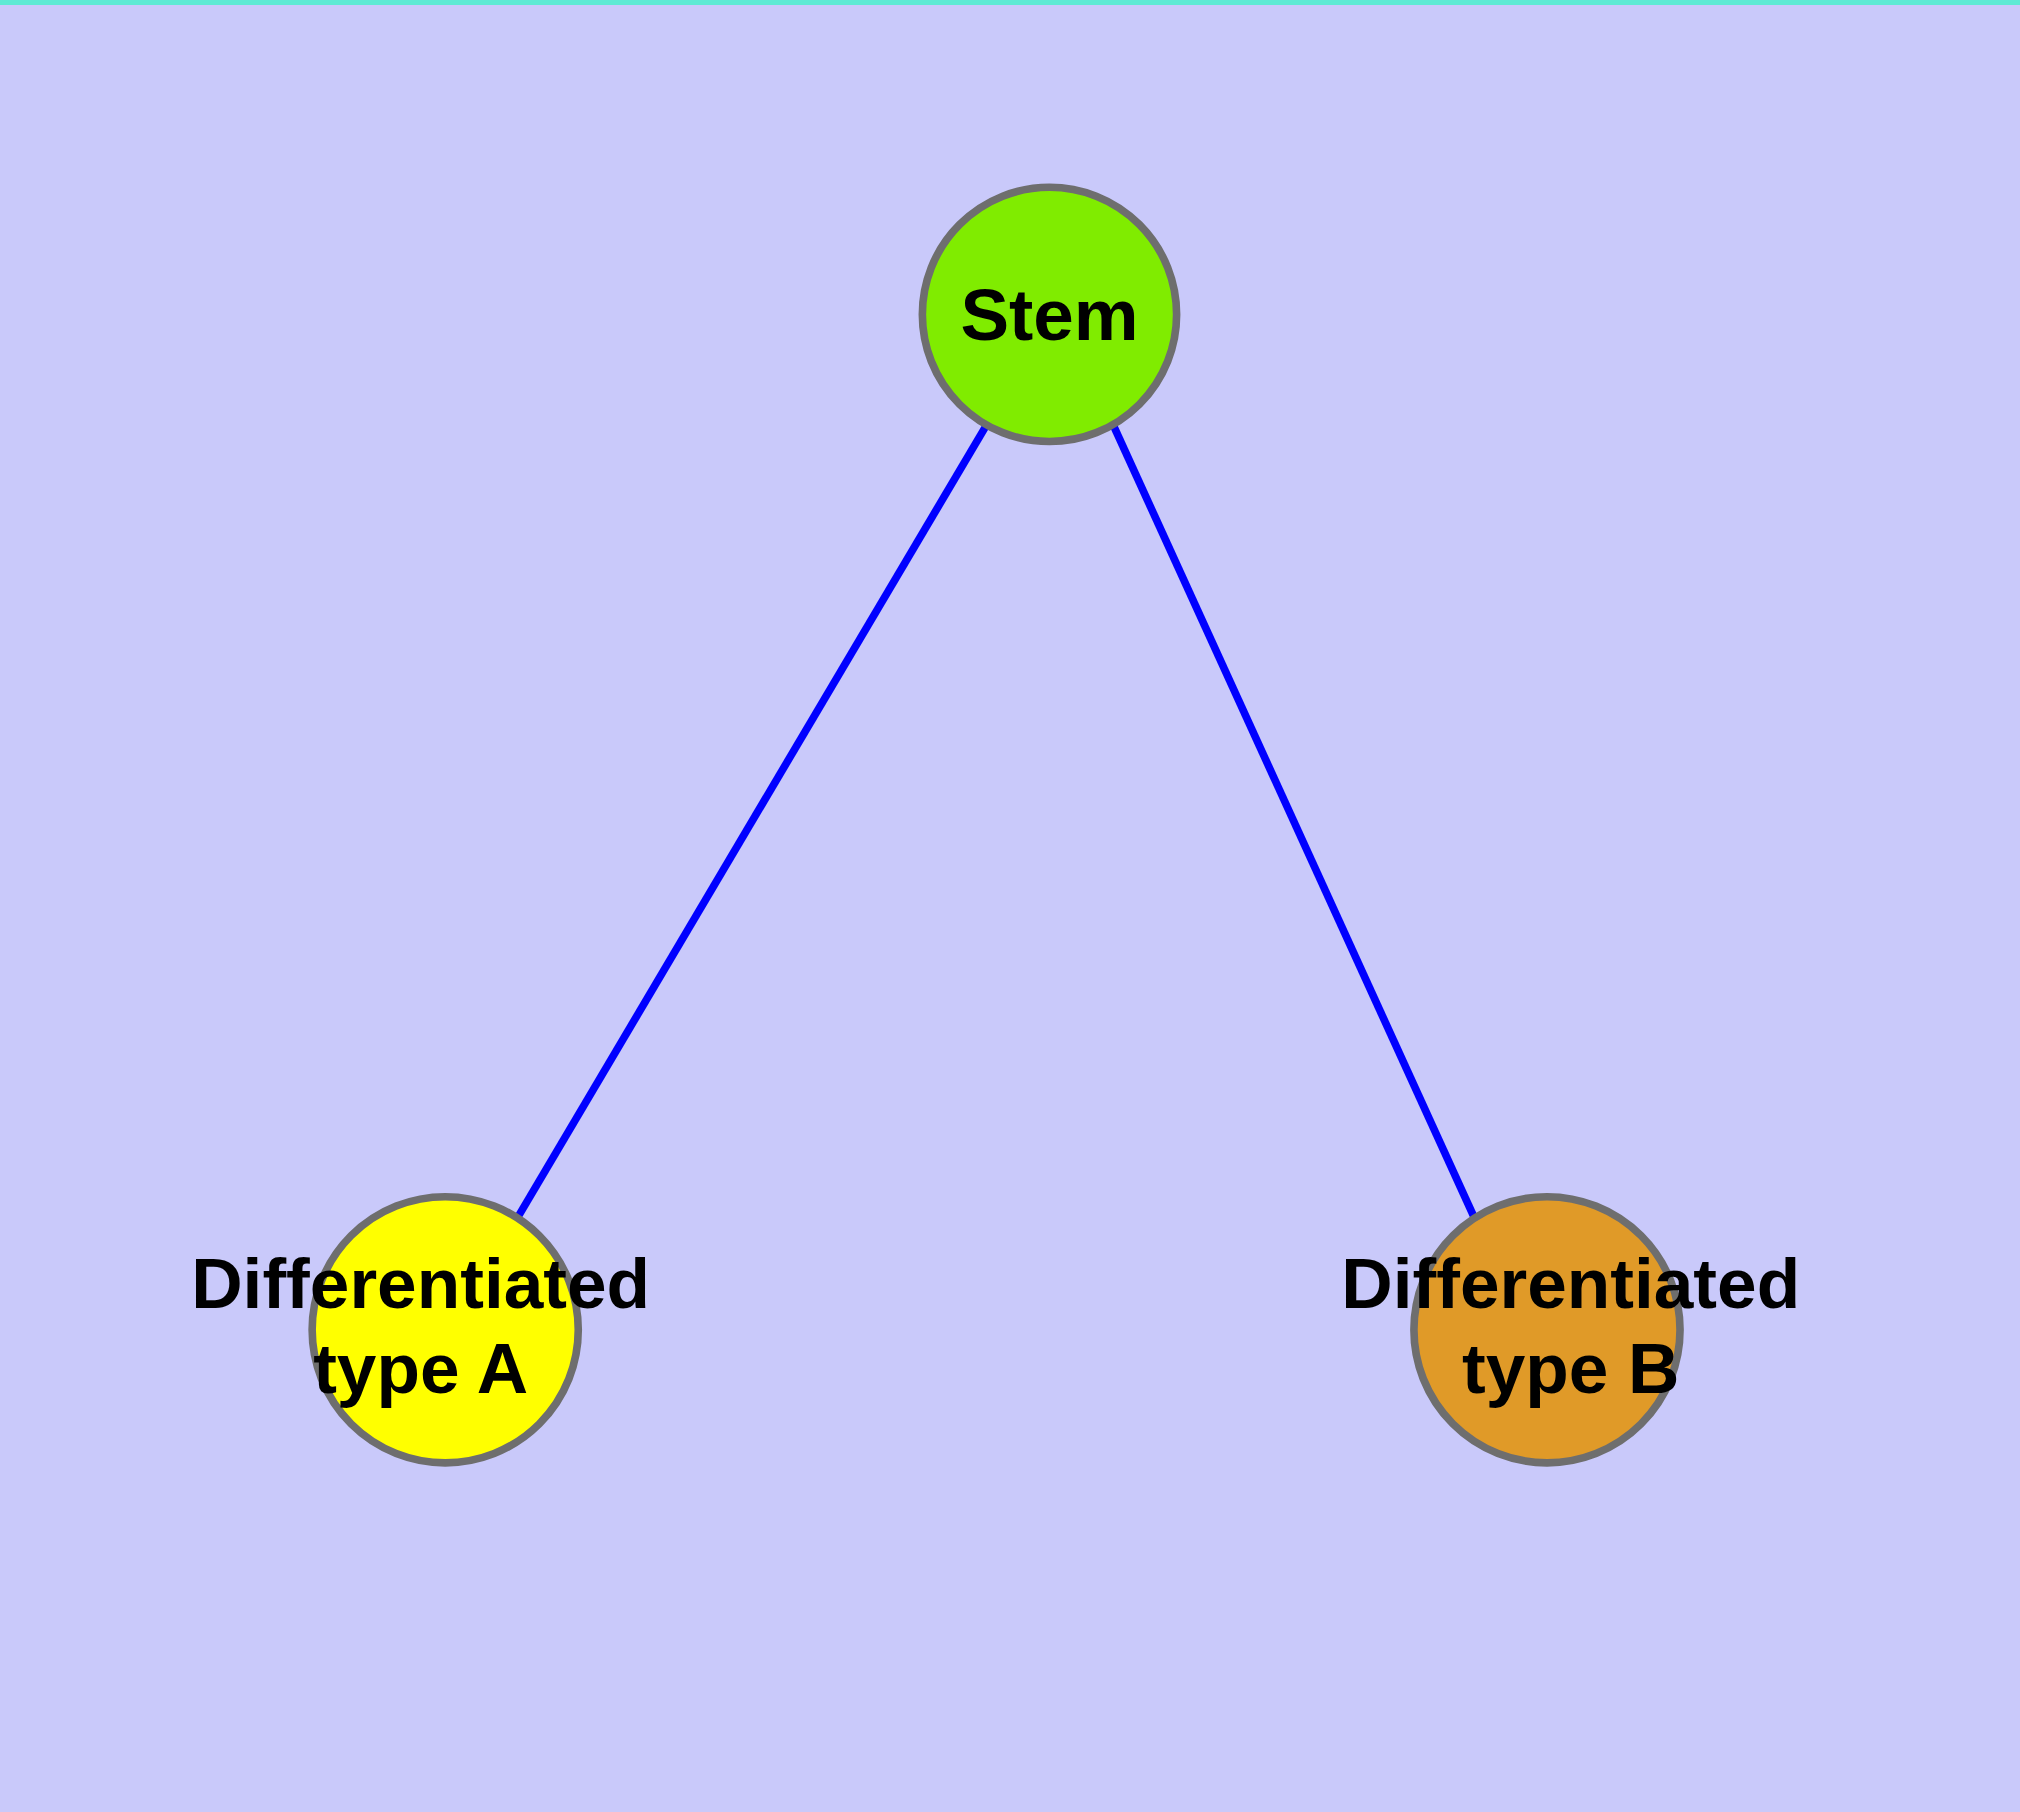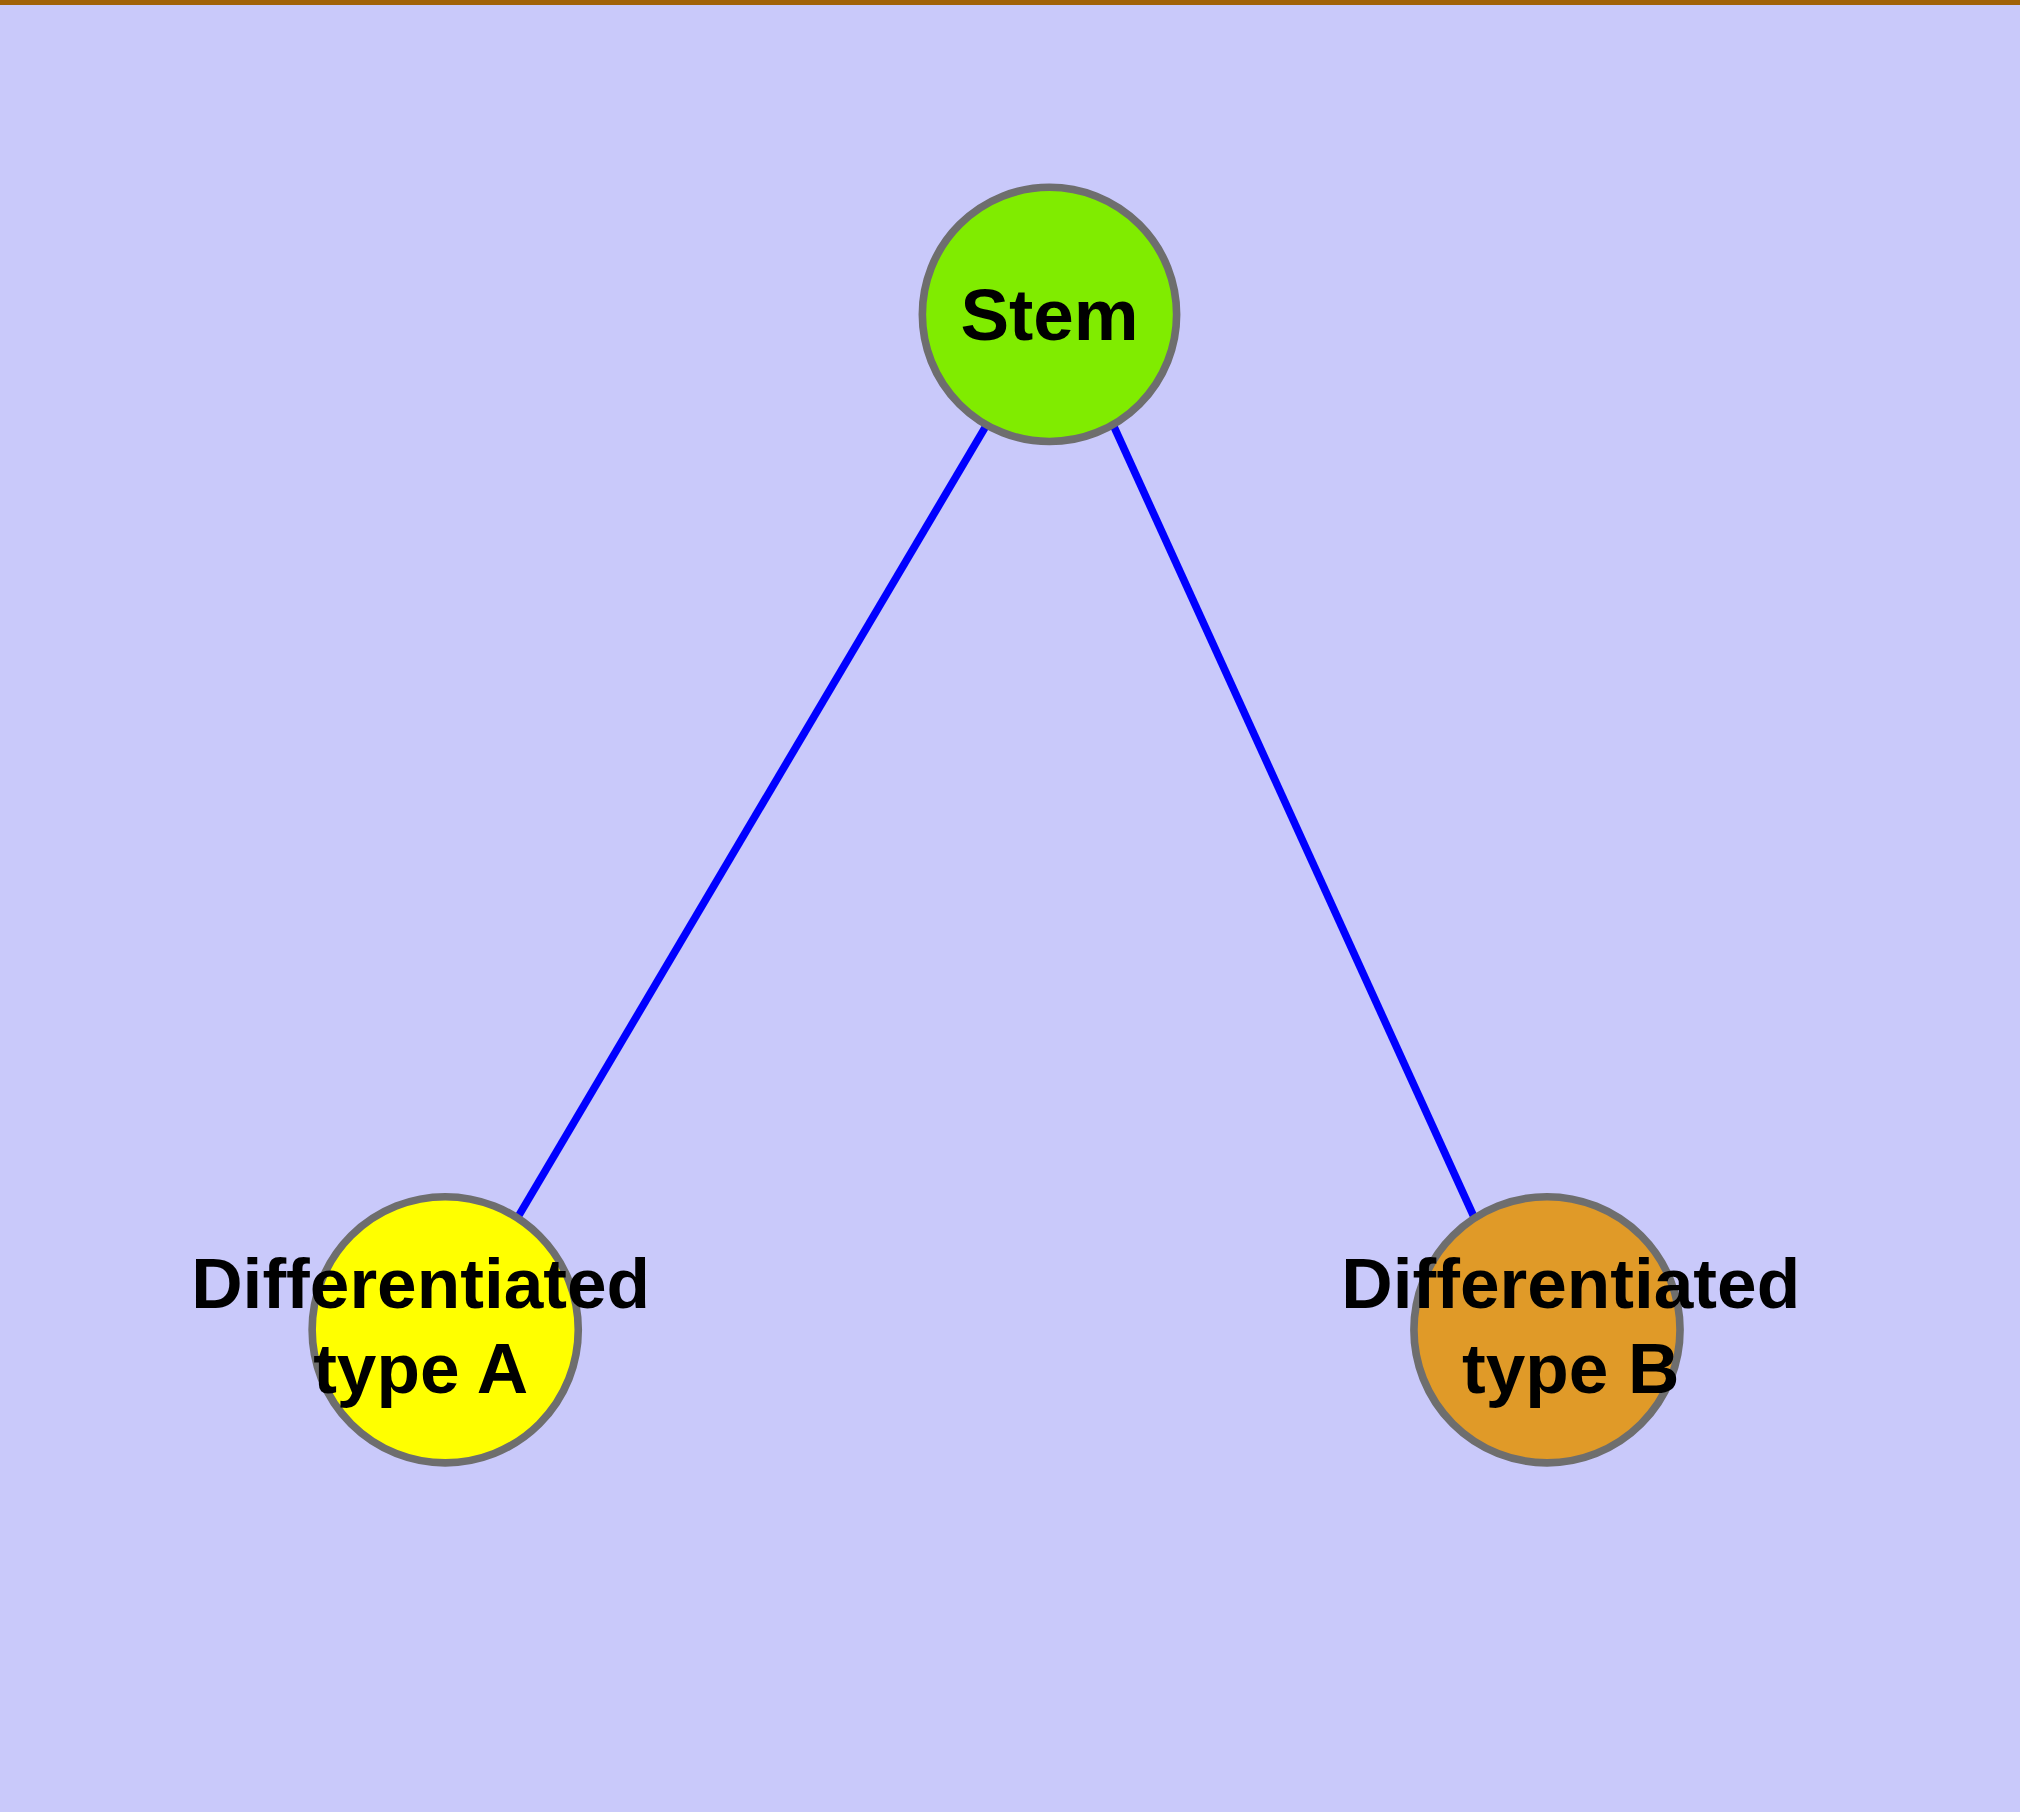--- a/index.html
+++ b/index.html
@@ -4,21 +4,21 @@
 <style>
   html, body {
     margin: 0;
     padding: 0;
     background: #ffffff;
   }
   #stage {
     position: relative;
     width: 2021px;
     height: 1812px;
-    background: #a16207;
+    background: #5eead4;
     overflow: hidden;
     font-family: "Liberation Sans", sans-serif;
   }
   #canvas-bg {
     position: absolute;
     left: 0;
     top: 5.1px;
     width: 2021px;
     height: 1807px;
     background: #c9c9fa;

